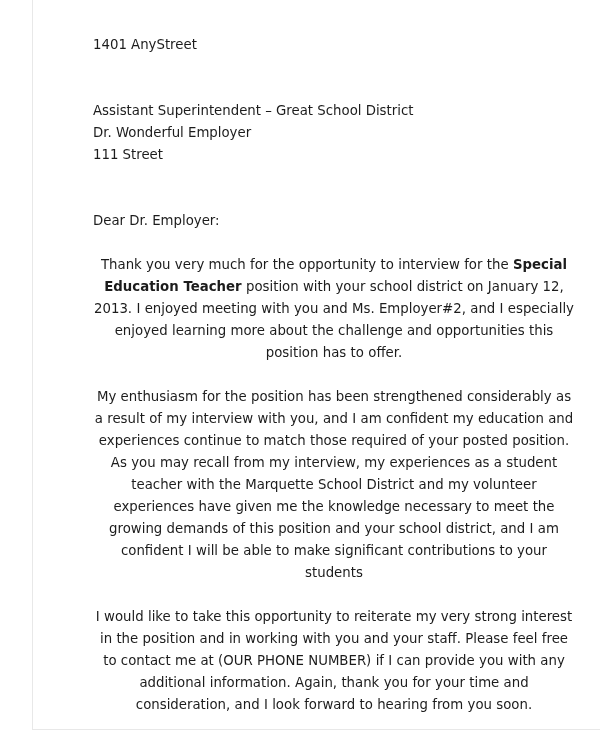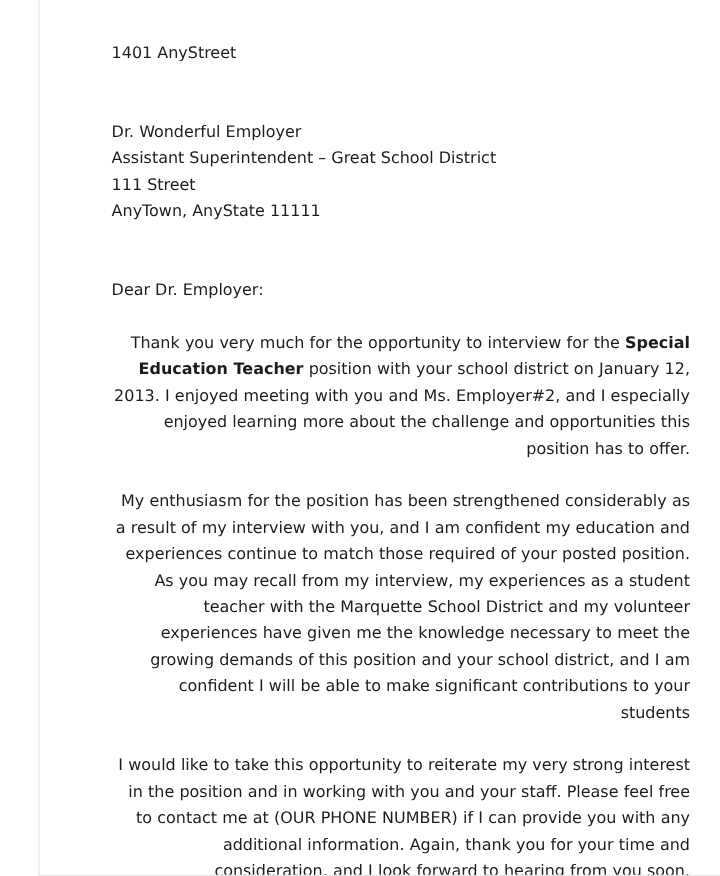--- a/index.html
+++ b/index.html
@@ -39,21 +39,21 @@
     margin: 0;
   }
   .line {
     white-space: pre-wrap;
   }
   .gap-sm { height: 22px; }
   .gap-md { height: 22px; }
   .gap-lg { height: 44px; }
   .para {
     margin: 0;
-    text-align: right;
+    text-align: center;
     word-spacing: 0.1px;
   }
   .bold {
     font-weight: bold;
   }
 </style>
 </head>
 <body>
 
 <div class="page">
@@ -62,24 +62,23 @@
     <div class="block">
       <div class="line">1401 AnyStreet</div>
     </div>
 
     <div class="gap-sm"></div>
 
 
     <div class="gap-sm"></div>
 
     <div class="block">
+      <div class="line">Assistant Superintendent – Great School District</div>
       <div class="line">Dr. Wonderful Employer</div>
-      <div class="line">Assistant Superintendent – Great School District</div>
       <div class="line">111 Street</div>
-      <div class="line">AnyTown, AnyState 11111</div>
     </div>
 
     <div class="gap-lg"></div>
 
     <div class="block">
       <div class="line">Dear Dr. Employer:</div>
     </div>
 
     <div class="gap-md"></div>
 

